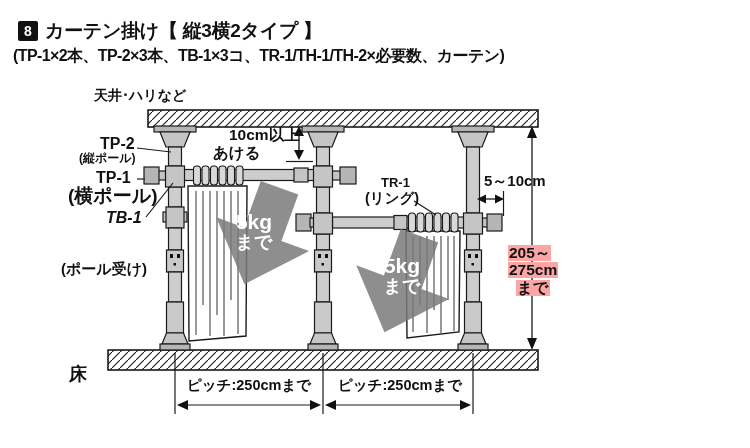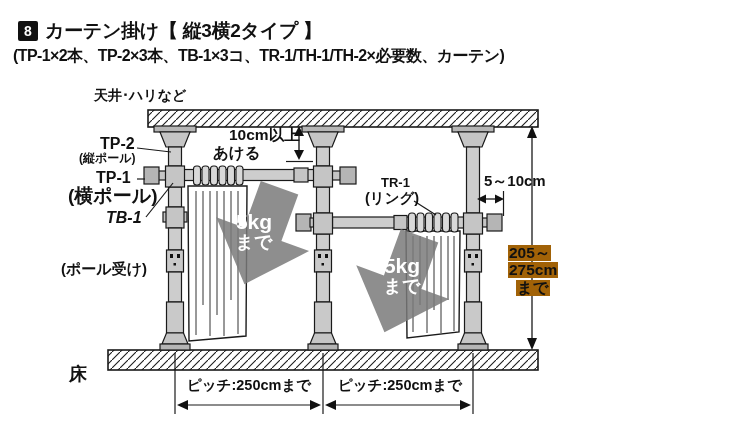--- a/index.html
+++ b/index.html
@@ -12,21 +12,21 @@
   .badge{
     position:absolute;left:18px;top:21px;width:20px;height:20px;background:#111;color:#fff;
     font-size:14px;font-weight:bold;text-align:center;line-height:20px;border-radius:2px;
   }
   .title{left:45px;top:21px;font-size:19px;letter-spacing:-0.3px;}
   .subtitle{left:13px;top:48px;font-size:16px;letter-spacing:-0.6px;}
   .lbl{font-weight:bold;}
   .center{text-align:center;}
   .white{color:#fff;}
   svg{position:absolute;left:0;top:0;}
-  .dimtxt{background:#a16207;padding:0 1px;}
+  .dimtxt{background:#fca5a5;padding:0 1px;}
 </style>
 </head>
 <body>
 
 <div class="stage">
 
   <svg width="750" height="448" viewBox="0 0 750 448">
     <defs>
       <pattern id="hatch" width="8" height="8" patternUnits="userSpaceOnUse">
         <rect width="8" height="8" fill="#fff"></rect>

